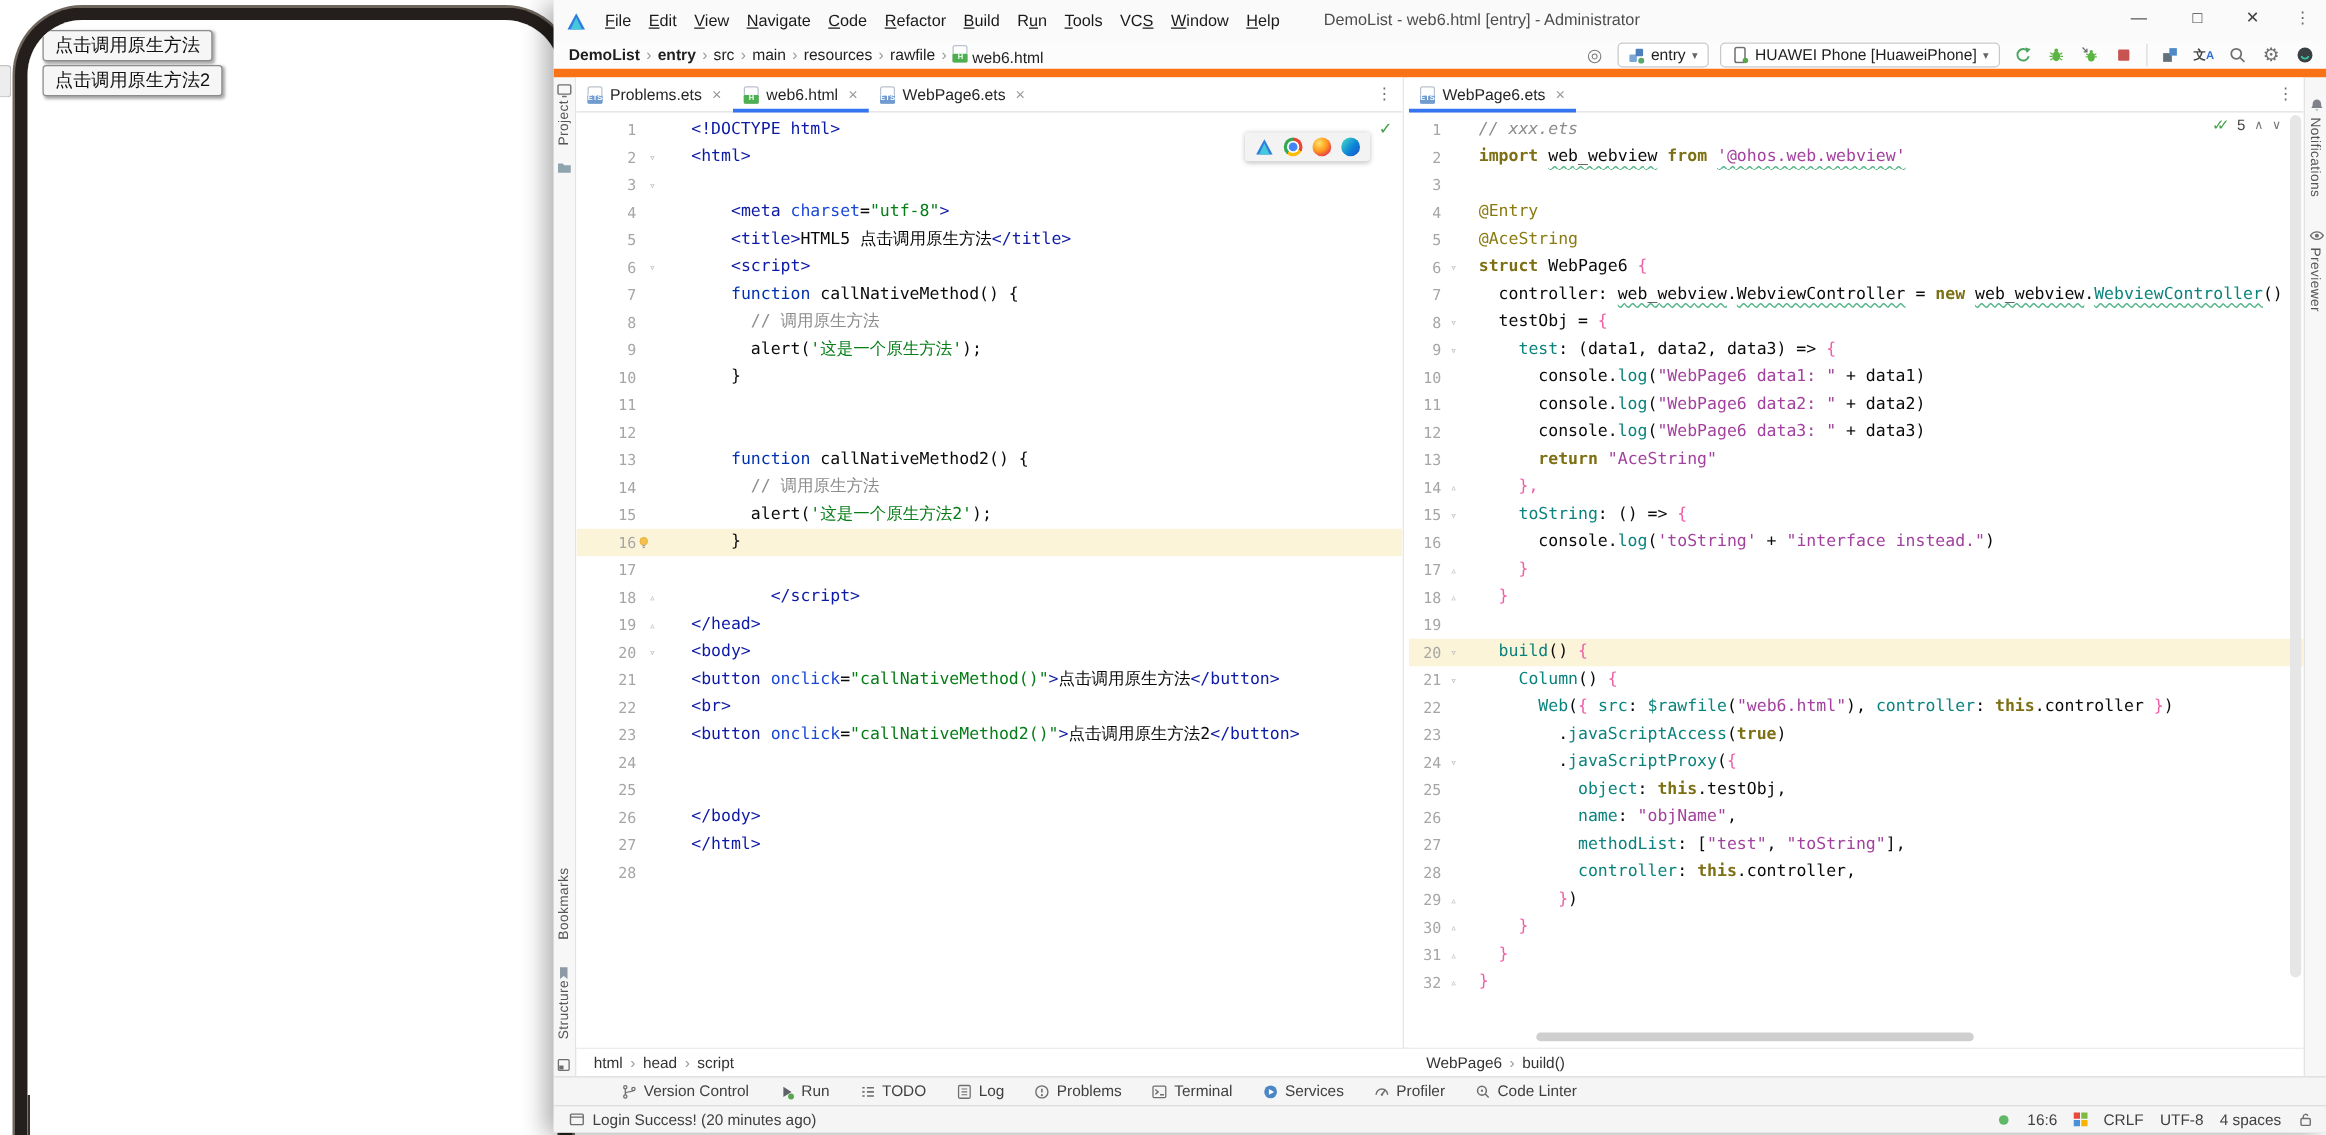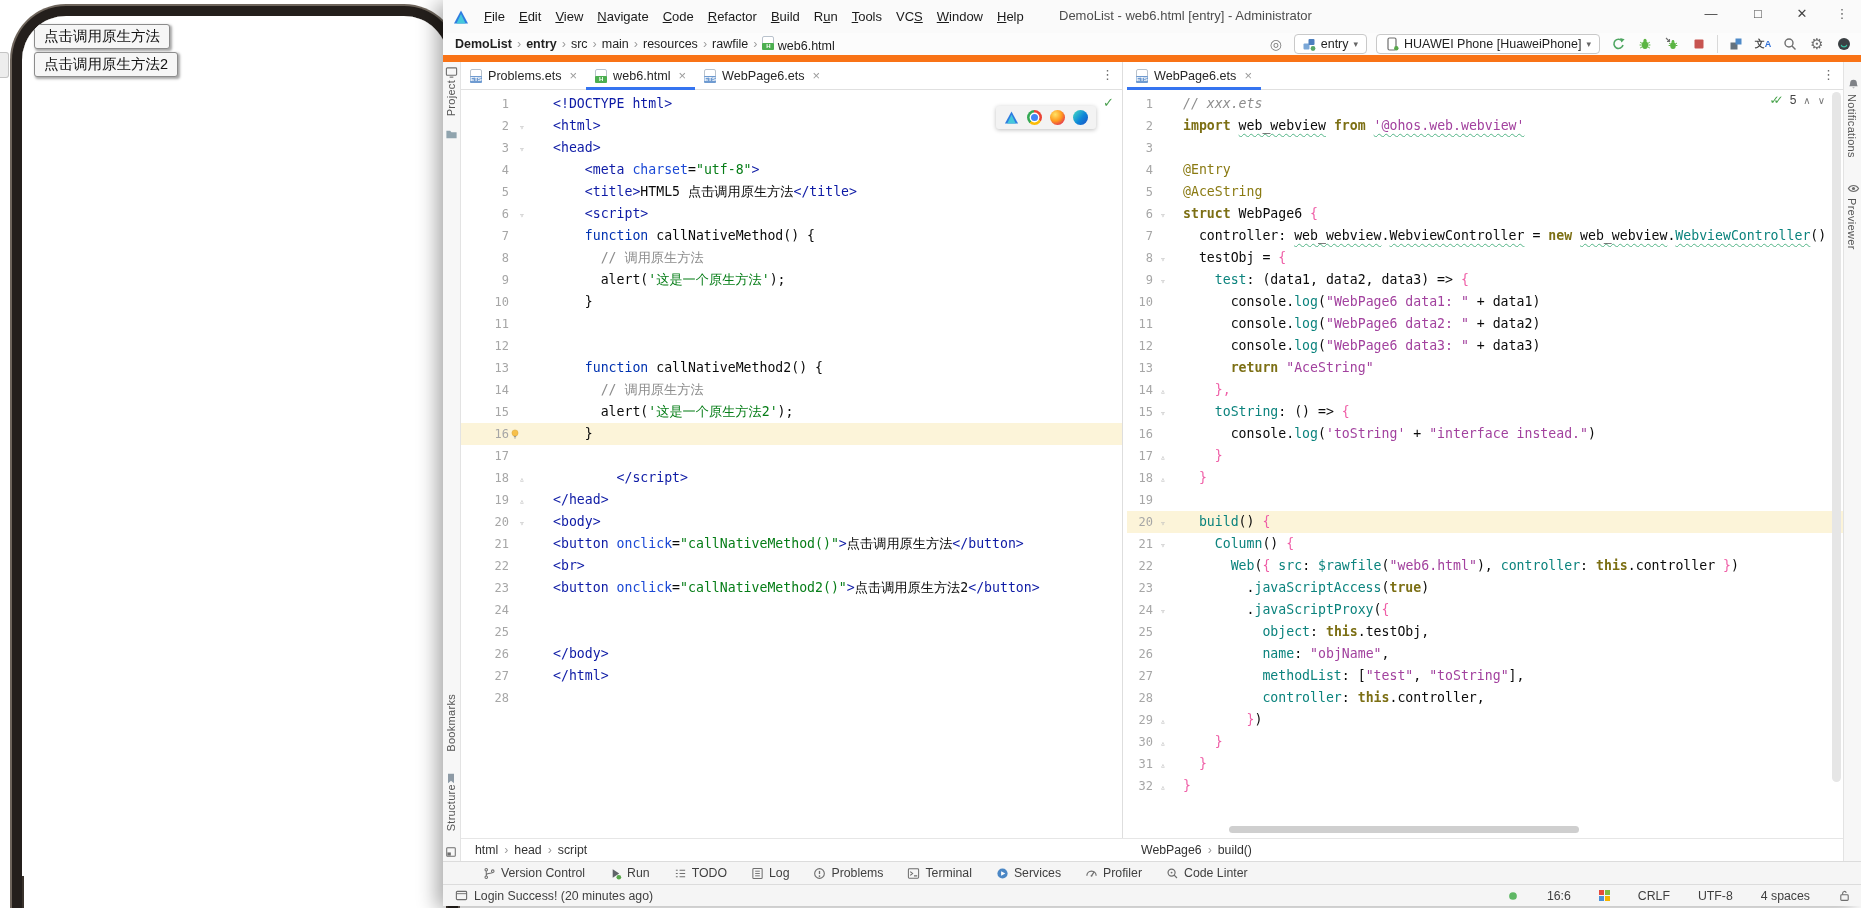--- a/index.html
+++ b/index.html
@@ -129,28 +129,28 @@
 .hscroll { position:absolute; bottom:5px; left:102px; width:350px; height:7px; border-radius:4px; background:#cfcfcf; cursor:pointer; }
 .vscroll { position:absolute; top:30px; right:2px; width:9px; height:690px; border-radius:5px; background:#e6e6e6; cursor:pointer; }
 
 
 .crumb-row { height:23px; display:flex; border-top:1px solid #e6e6e6; font-size:12.3px; color:#333; align-items:center; }
 .crumb-half-left { width:666px; flex:none; display:flex; gap:6px; padding-left:14px; align-items:center; }
 .crumb-half-right { flex:1; display:flex; gap:6px; padding-left:14px; align-items:center; }
 
 
 .toolwin-bar { position:absolute; top:861px; left:0; right:0; height:23px; background:#f5f5f5;
-               border-top:1px solid #dcdcdc; display:flex; align-items:center; padding-left:40px; gap:24px;
+               border-top:1px solid #dcdcdc; display:flex; align-items:center; padding-left:54px; gap:24px;
                font-size:12.3px; color:#3f3f3f; }
 .twi { display:flex; gap:5px; align-items:center; cursor:pointer; }
 .statusbar { position:absolute; top:884px; left:0; right:0; height:22px; background:#f5f5f5;
              border-top:1px solid #dcdcdc; display:flex; align-items:center; font-size:12.3px;
              color:#3f3f3f; padding:0 10px 0 12px; }
 .sb-msg { display:flex; gap:6px; align-items:center; }
-.sb-right { margin-left:auto; display:flex; gap:28px; align-items:center; }
+.sb-right { margin-left:auto; display:flex; gap:13px; align-items:center; }
 .sb-item { display:flex; align-items:center; cursor:pointer; }
 .msq { display:inline-grid; grid-template-columns:5px 5px; grid-auto-rows:5px; gap:1px; }
 .msq i { display:block; }
 svg { display:block; }
 </style>
 </head>
 <body>
 
 <div id="root">
 
@@ -338,21 +338,21 @@
                     <b class="ets">ETS</b>
                   </span>
                   <span class="tab-label">WebPage6.ets</span>
                   <span class="tab-close">×</span>
                 </div>
                 <span class="tab-overflow">⋮</span>
             </div>
             <div class="ed-body" id="ed-left">
                 <div class="code-row"><span class="gutter"><span class="g-num">1</span><span class="g-fold"></span><span class="g-pad"></span></span><span class="code-text"><span class="tk-tag">&lt;!DOCTYPE html&gt;</span></span></div>
                 <div class="code-row"><span class="gutter"><span class="g-num">2</span><span class="g-fold"><span class="fold-g">▿</span></span><span class="g-pad"></span></span><span class="code-text"><span class="tk-tag">&lt;html&gt;</span></span></div>
-                <div class="code-row"><span class="gutter"><span class="g-num">3</span><span class="g-fold"><span class="fold-g">▿</span></span><span class="g-pad"></span></span><span class="code-text"><span class="tk-tag">&lt;head&gt;</span></span></div>
+                <div class="code-row"><span class="gutter"><span class="g-num">3</span><span class="g-fold"><span class="fold-g">▿</span></span><span class="g-pad"></span></span></div>
                 <div class="code-row"><span class="gutter"><span class="g-num">4</span><span class="g-fold"></span><span class="g-pad"></span></span><span class="code-text"><span class="tk-pl">    </span><span class="tk-tag">&lt;meta </span><span class="tk-attr">charset</span><span class="tk-pl">=</span><span class="tk-str">"utf-8"</span><span class="tk-tag">&gt;</span></span></div>
                 <div class="code-row"><span class="gutter"><span class="g-num">5</span><span class="g-fold"></span><span class="g-pad"></span></span><span class="code-text"><span class="tk-pl">    </span><span class="tk-tag">&lt;title&gt;</span><span class="tk-pl">HTML5 点击调用原生方法</span><span class="tk-tag">&lt;/title&gt;</span></span></div>
                 <div class="code-row"><span class="gutter"><span class="g-num">6</span><span class="g-fold"><span class="fold-g">▿</span></span><span class="g-pad"></span></span><span class="code-text"><span class="tk-pl">    </span><span class="tk-tag">&lt;script&gt;</span></span></div>
                 <div class="code-row"><span class="gutter"><span class="g-num">7</span><span class="g-fold"></span><span class="g-pad"></span></span><span class="code-text"><span class="tk-pl">    </span><span class="tk-kw">function</span><span class="tk-pl"> callNativeMethod() {</span></span></div>
                 <div class="code-row"><span class="gutter"><span class="g-num">8</span><span class="g-fold"></span><span class="g-pad"></span></span><span class="code-text"><span class="tk-pl">      </span><span class="tk-com">// 调用原生方法</span></span></div>
                 <div class="code-row"><span class="gutter"><span class="g-num">9</span><span class="g-fold"></span><span class="g-pad"></span></span><span class="code-text"><span class="tk-pl">      alert(</span><span class="tk-str">'这是一个原生方法'</span><span class="tk-pl">);</span></span></div>
                 <div class="code-row"><span class="gutter"><span class="g-num">10</span><span class="g-fold"></span><span class="g-pad"></span></span><span class="code-text"><span class="tk-pl">    }</span></span></div>
                 <div class="code-row"><span class="gutter"><span class="g-num">11</span><span class="g-fold"></span><span class="g-pad"></span></span><span class="code-text"></span></div>
                 <div class="code-row"><span class="gutter"><span class="g-num">12</span><span class="g-fold"></span><span class="g-pad"></span></span><span class="code-text"></span></div>
                 <div class="code-row"><span class="gutter"><span class="g-num">13</span><span class="g-fold"></span><span class="g-pad"></span></span><span class="code-text"><span class="tk-pl">    </span><span class="tk-kw">function</span><span class="tk-pl"> callNativeMethod2() {</span></span></div>

